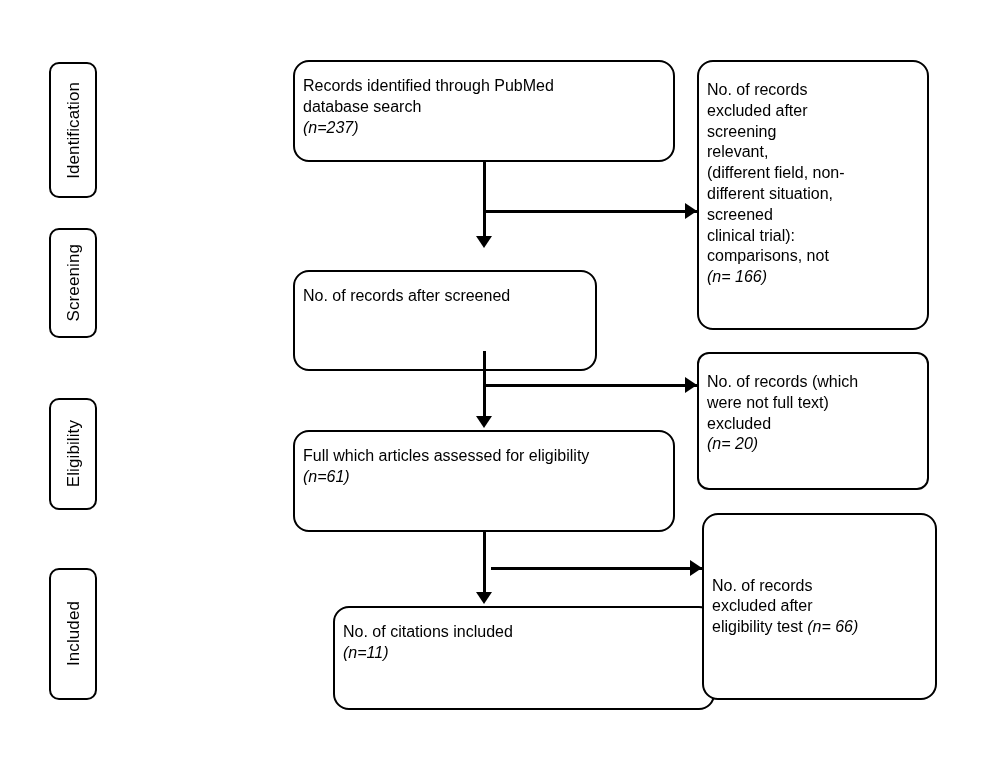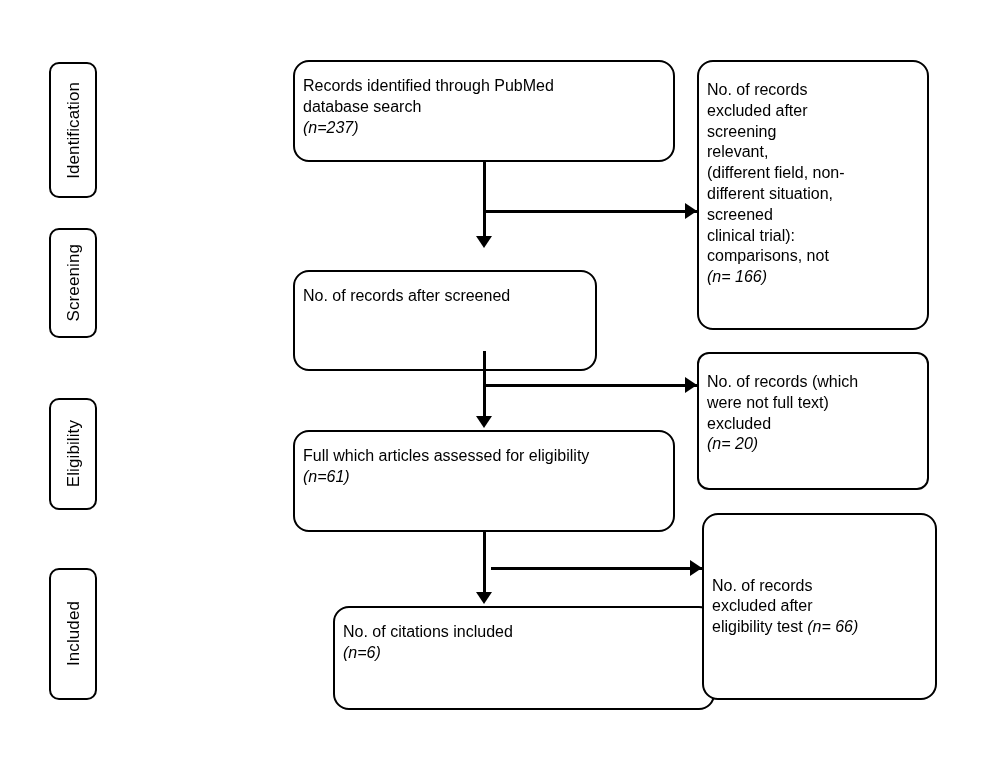--- a/index.html
+++ b/index.html
@@ -134,21 +134,21 @@
   <div class="flow-box" style="left:293px; top:430px; width:382px; height:102px;">
     <div class="box-text top">
       <div>Full which articles assessed for eligibility</div>
       <div class="n-val">(n=61)</div>
     </div>
   </div>
 
   <div class="flow-box" style="left:293px; top:606px; width:382px; height:104px;margin-left:40px;">
     <div class="box-text top">
       <div>No. of citations included</div>
-      <div class="n-val">(n=6)</div>
+      <div class="n-val">(n=11)</div>
     </div>
   </div>
 
   <div class="flow-box" style="left:697px; top:60px; width:232px; height:270px;">
     <div class="box-text top-pad">
       <div>No. of records</div>
       <div>excluded after</div>
       <div>screening</div>
       <div>relevant,</div>
       <div>(different field, non-</div>

